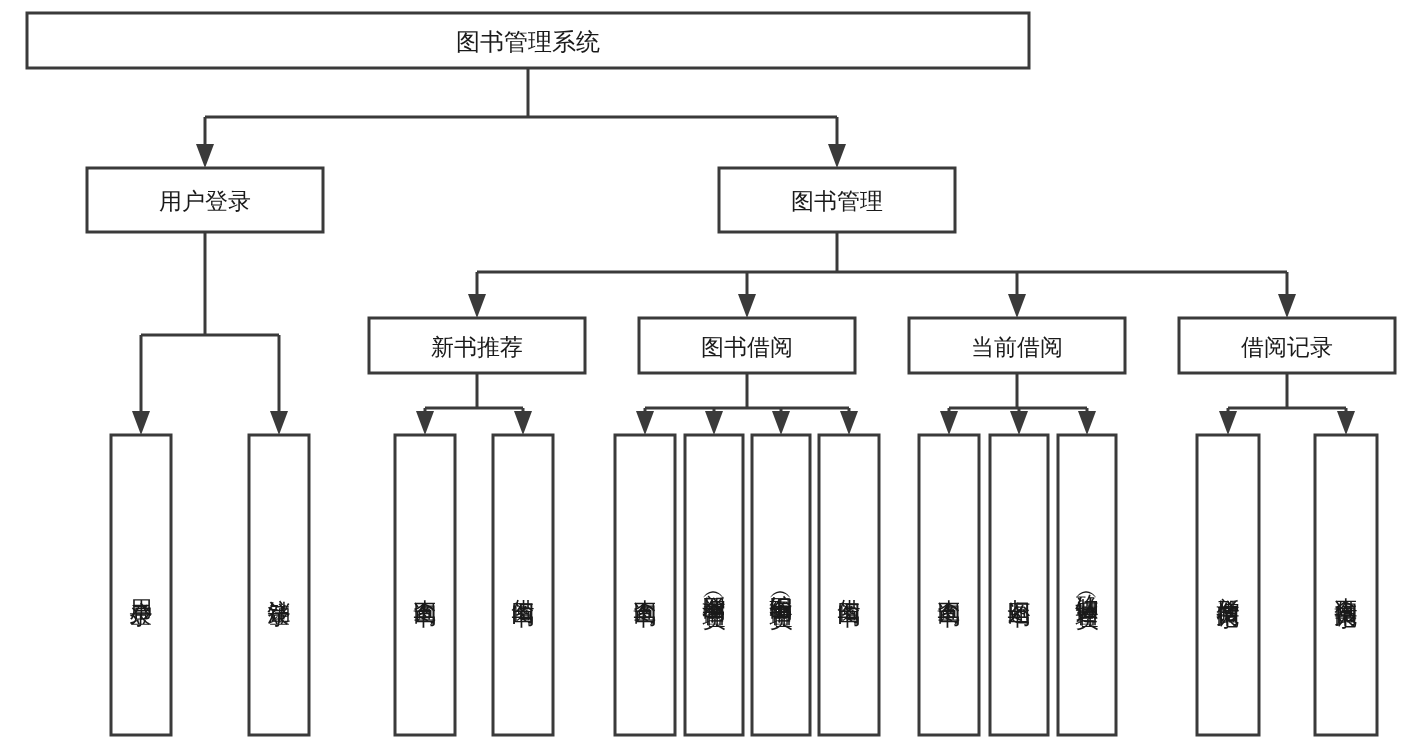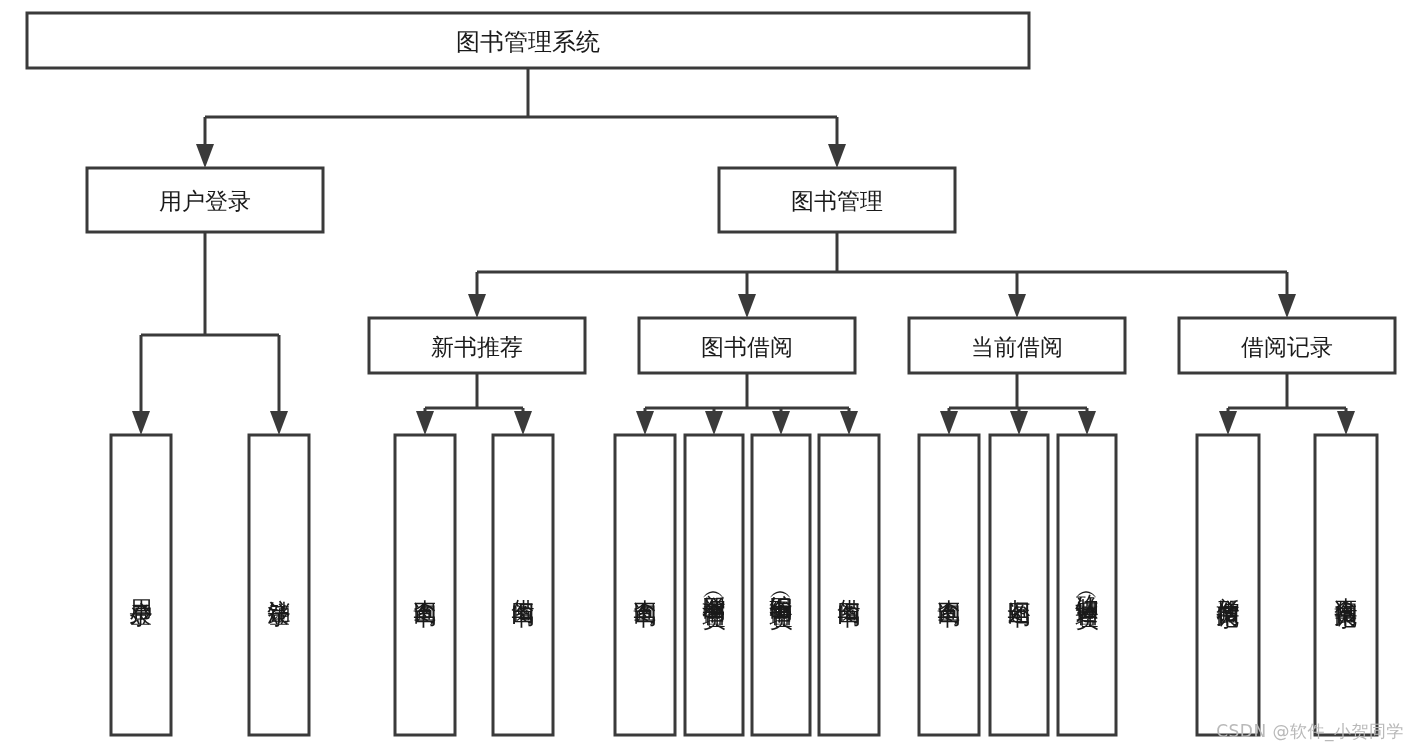--- a/index.html
+++ b/index.html
@@ -205,14 +205,13 @@
       <div class="vlabel-box" style="left: 1051px; top: 435px; width: 58px; height: 300px;">
         <span class="vlabel-text">确认归还（管理员）</span>
       </div>
       <div class="vlabel-box" style="left: 1190px; top: 435px; width: 62px; height: 300px;">
         <span class="vlabel-text">新增借阅记录</span>
       </div>
       <div class="vlabel-box" style="left: 1308px; top: 435px; width: 62px; height: 300px;">
         <span class="vlabel-text">查询借阅记录</span>
       </div>
     </div>
-  <div id="watermark">CSDN @软件_小贺同学</div>
 </div>
 
 </body></html>

